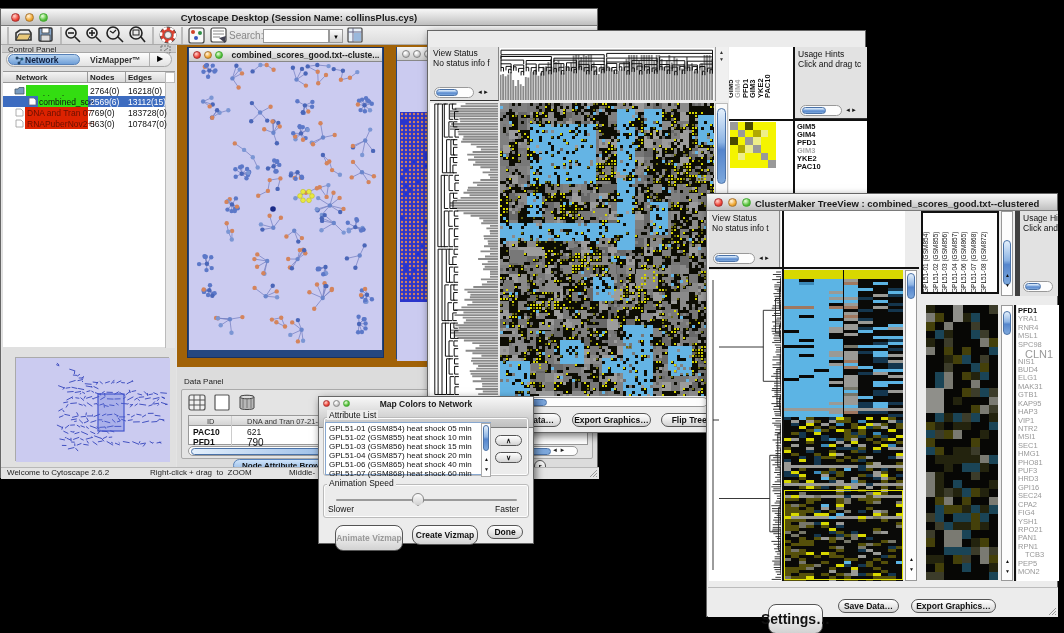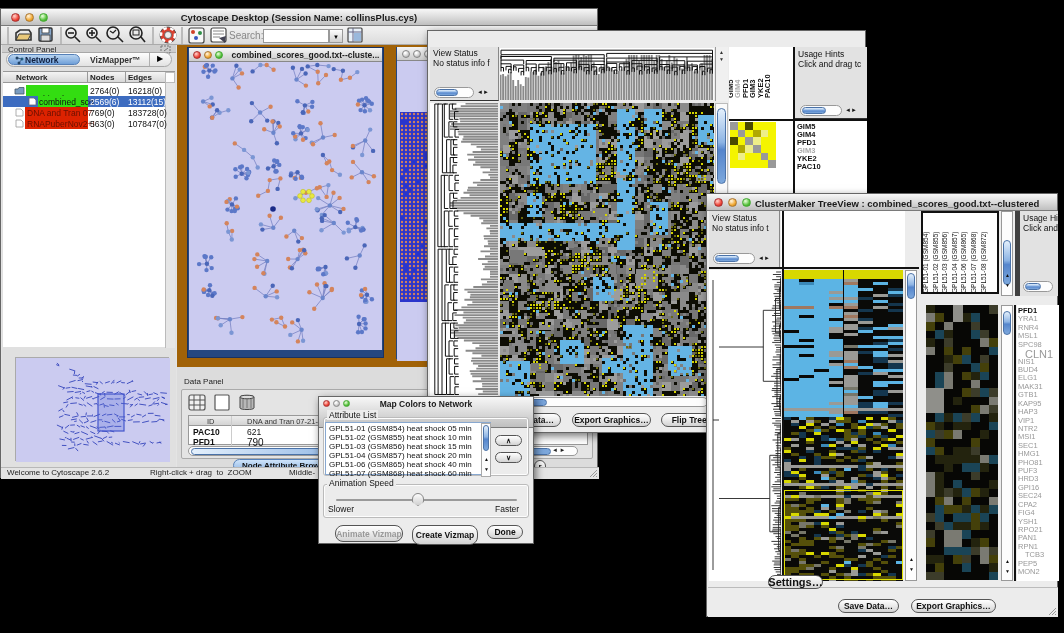--- a/index.html
+++ b/index.html
@@ -1385,21 +1385,21 @@
       <div class="t" style="left:1px;top:203.1px;font-size:7.5px;font-weight:normal;color:#999">FIG4</div>
       <div class="t" style="left:1px;top:211.5px;font-size:7.5px;font-weight:normal;color:#999">YSH1</div>
       <div class="t" style="left:1px;top:219.9px;font-size:7.5px;font-weight:normal;color:#999">RPO21</div>
       <div class="t" style="left:1px;top:228.3px;font-size:7.5px;font-weight:normal;color:#999">PAN1</div>
       <div class="t" style="left:1px;top:236.8px;font-size:7.5px;font-weight:normal;color:#999">RPN1</div>
       <div class="t" style="left:8px;top:245.2px;font-size:7.5px;font-weight:normal;color:#999">TCB3</div>
       <div class="t" style="left:1px;top:253.6px;font-size:7.5px;font-weight:normal;color:#999">PEP5</div>
       <div class="t" style="left:1px;top:262.0px;font-size:7.5px;font-weight:normal;color:#999">MON2</div>
     </div>
 <div class="abs" style="left:1px;top:393px;width:350px;height:30px;background:#ececec;border-top:1px solid #bbb"></div>
-<div class="pill" style="left:61px;top:381px;width:55px;height:14px;font-size:11px">Settings…</div>
+<div class="pill" style="left:61px;top:410px;width:55px;height:30px;font-size:14px">Settings…</div>
 <div class="pill" style="left:131px;top:405px;width:61px;height:14px;font-size:8.5px">Save Data…</div>
 <div class="pill" style="left:204px;top:405px;width:85px;height:14px;font-size:8.5px">Export Graphics…</div>
 <svg class="abs" style="left:341px;top:413px" width="9" height="9">
       <path d="M8 1L1 8M8 4L4 8M8 7L7 8" stroke="#999" stroke-width="1"></path>
     </svg>
 </div>
 <div class="win" style="left:318px;top:396px;width:216px;height:148px;background:#ececec;z-index:4">
 <div class="tbar" style="height:31px">
 <div class="tl red" style="left:4px;top:3px;width:7px;height:7px"></div>
       <div class="tl gry" style="left:14px;top:3px;width:7px;height:7px"></div>
@@ -1422,16 +1422,16 @@
       </div>
 </div>
 <div class="pill" style="left:176px;top:38px;width:27px;height:11px;font-size:7px">∧</div>
 <div class="pill" style="left:176px;top:55px;width:27px;height:11px;font-size:7px">∨</div>
 <div class="t" style="left:8px;top:81px;font-size:8.5px;color:#111;background:#ececec;z-index:2;padding:0 2px">Animation Speed</div>
 <div class="gbox" style="left:4px;top:87px;width:206px;height:34px"></div>
 <div class="abs" style="left:17px;top:102px;width:181px;height:2px;background:#9a9a9a;border-radius:1px"></div>
 <div class="abs" style="left:93px;top:96px;width:12px;height:13px;background:linear-gradient(#fdfdfd,#d0d0d0);border:1px solid #888;border-radius:6px 6px 5px 5px;clip-path:polygon(0 0,100% 0,100% 70%,50% 100%,0 70%)"></div>
 <div class="t" style="left:9px;top:107px;font-size:8.5px;color:#111">Slower</div>
 <div class="t" style="left:176px;top:107px;font-size:8.5px;color:#111">Faster</div>
-<div class="pill" style="left:16px;top:128px;width:68px;height:17px;font-size:8.5px;color:#999">Animate Vizmap</div>
+<div class="pill" style="left:16px;top:128px;width:68px;height:26px;font-size:8.5px;color:#999">Animate Vizmap</div>
 <div class="pill" style="left:93px;top:128px;width:66px;height:20px;font-size:8.5px">Create Vizmap</div>
 <div class="pill" style="left:168px;top:128px;width:36px;height:14px;font-size:8.5px">Done</div>
 </div>
 
 </body></html>

